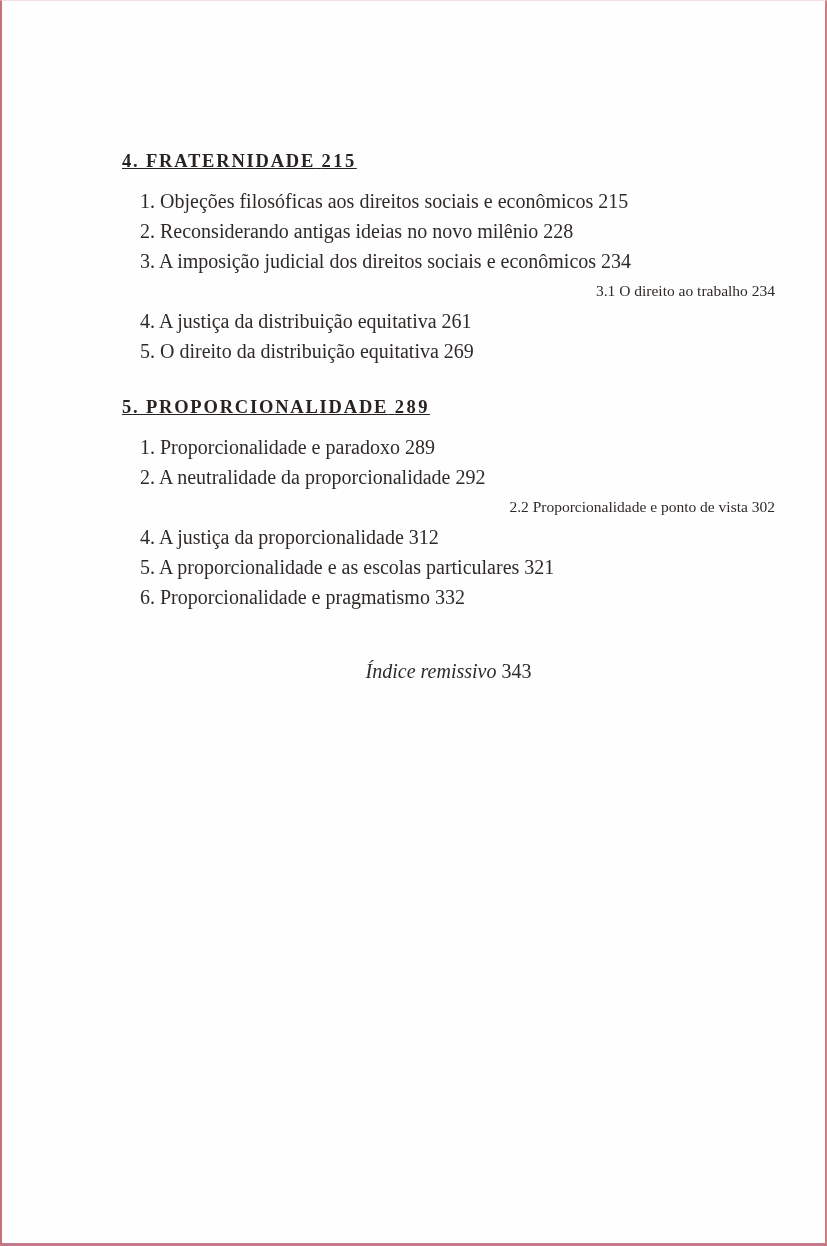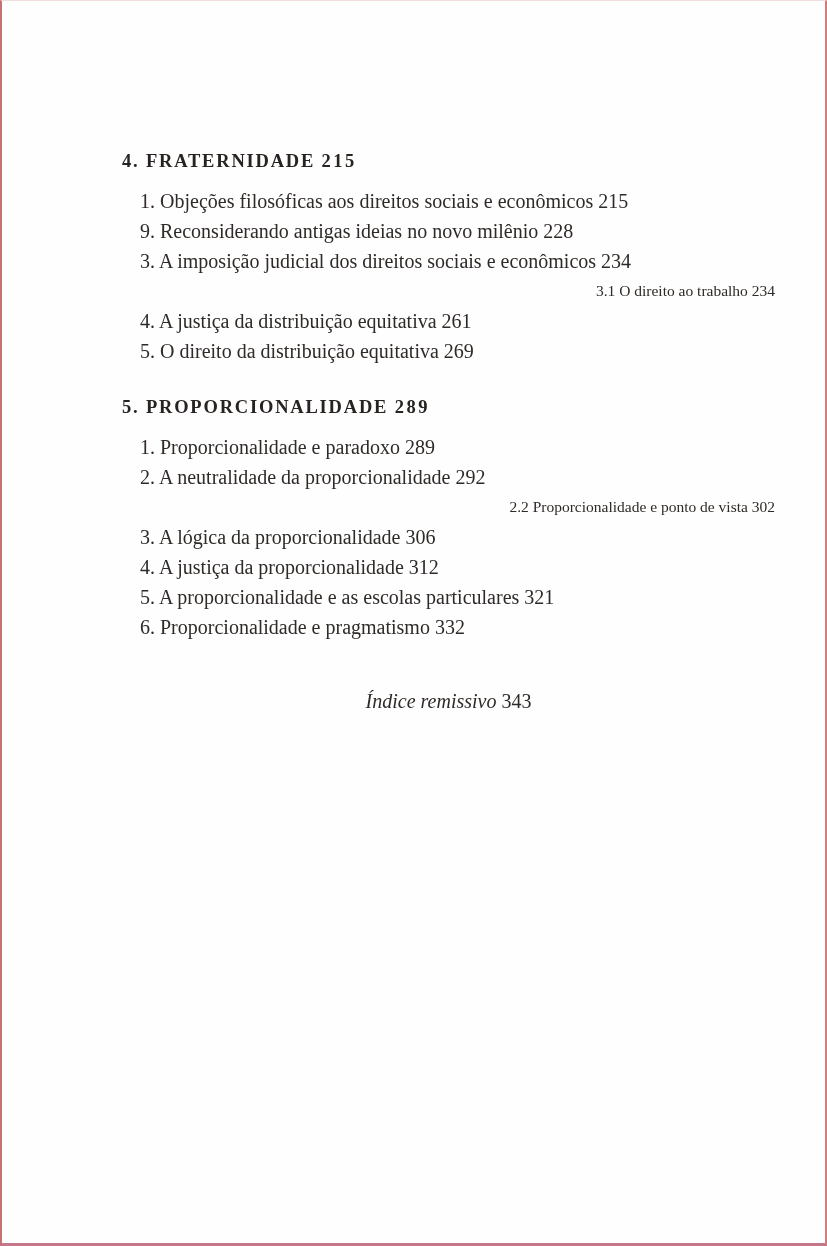--- a/index.html
+++ b/index.html
@@ -29,20 +29,21 @@
   }
   .section { margin: 0; padding: 0; }
   .section + .section { margin-top: 28px; }
   .heading {
     margin: 0 0 12px 0;
     font-size: 18.5px;
     line-height: 26px;
     font-weight: bold;
     letter-spacing: 1.8px;
     color: #272320;
+    text-decoration: underline;
   }
   .heading .pg { letter-spacing: 2.5px; }
   .entry {
     font-size: 20px;
     line-height: 30px;
     padding-left: 18px;
     color: #2e2a27;
   }
   .entry.sub {
     font-size: 15.5px;
@@ -61,33 +62,32 @@
 </style>
 </head>
 <body>
 
 <div class="page">
   <div class="content">
 
     <div class="section">
       <h2 class="heading"><span>4. FRATERNIDADE</span> <span class="pg">215</span></h2>
       <div class="entry"><span>1. Objeções filosóficas aos direitos sociais e econômicos</span> <span class="pg">215</span></div>
-      <div class="entry"><span>9. Reconsiderando antigas ideias no novo milênio</span> <span class="pg">228</span></div>
+      <div class="entry"><span>2. Reconsiderando antigas ideias no novo milênio</span> <span class="pg">228</span></div>
       <div class="entry"><span>3. A imposição judicial dos direitos sociais e econômicos</span> <span class="pg">234</span></div>
       <div class="entry sub"><span>3.1 O direito ao trabalho</span> <span class="pg">234</span></div>
       <div class="entry"><span>4. A justiça da distribuição equitativa</span> <span class="pg">261</span></div>
       <div class="entry"><span>5. O direito da distribuição equitativa</span> <span class="pg">269</span></div>
     </div>
 
     <div class="section">
       <h2 class="heading"><span>5. PROPORCIONALIDADE</span> <span class="pg">289</span></h2>
       <div class="entry"><span>1. Proporcionalidade e paradoxo</span> <span class="pg">289</span></div>
       <div class="entry"><span>2. A neutralidade da proporcionalidade</span> <span class="pg">292</span></div>
       <div class="entry sub"><span>2.2 Proporcionalidade e ponto de vista</span> <span class="pg">302</span></div>
-      <div class="entry"><span>3. A lógica da proporcionalidade</span> <span class="pg">306</span></div>
       <div class="entry"><span>4. A justiça da proporcionalidade</span> <span class="pg">312</span></div>
       <div class="entry"><span>5. A proporcionalidade e as escolas particulares</span> <span class="pg">321</span></div>
       <div class="entry"><span>6. Proporcionalidade e pragmatismo</span> <span class="pg">332</span></div>
     </div>
 
     <div class="index-entry"><span>Índice remissivo</span> <span class="pg">343</span></div>
 
   </div>
 </div>
 

